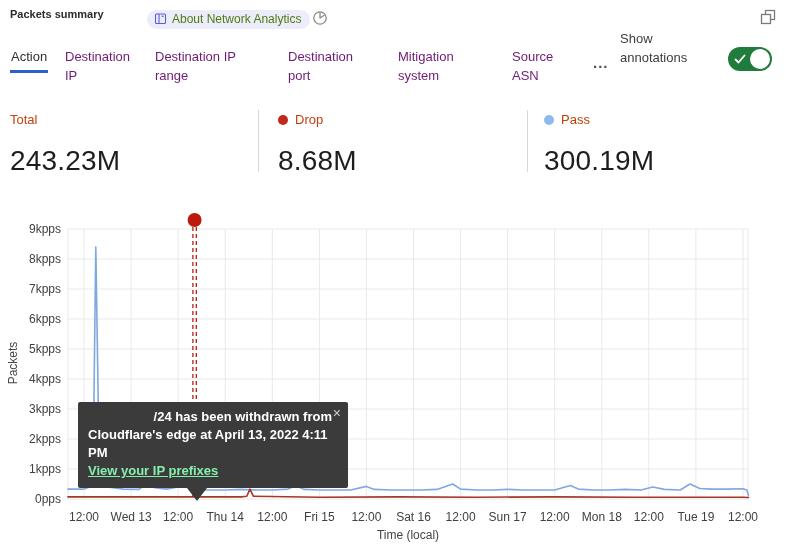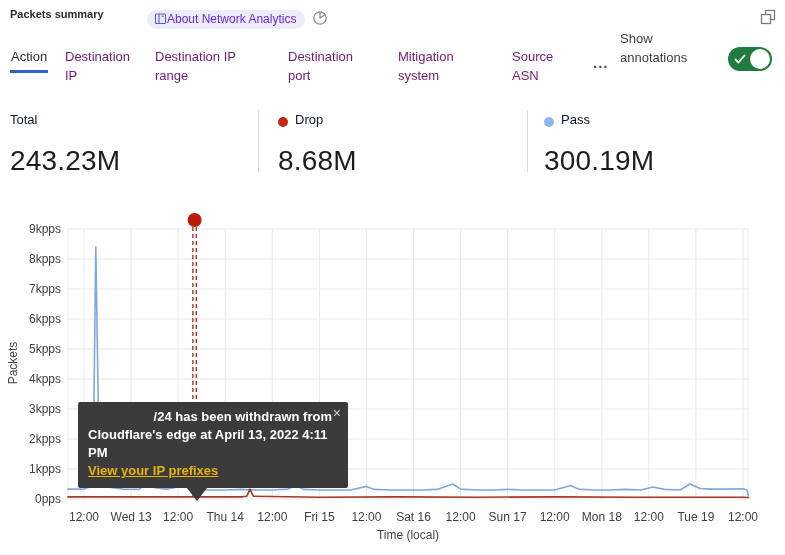--- a/index.html
+++ b/index.html
@@ -1,57 +1,57 @@
 <!DOCTYPE html>
 <html><head>
 <meta charset="utf-8">
 <style>
   html,body{margin:0;padding:0;background:#fff;}
   body{font-family:"Liberation Sans",sans-serif;color:#333;}
   #app{position:relative;width:785px;height:555px;background:#fff;overflow:hidden;}
 
   
   .page-title{position:absolute;left:10px;top:8px;font-size:11px;font-weight:700;color:#2b2b2b;}
-  .badge{position:absolute;left:147px;top:10px;display:inline-flex;align-items:center;
-         background:#edecfa;color:#6d28d9;font-size:12px;padding:2px 9px 3px 7px;border-radius:10px;cursor:pointer;}
+  .badge{position:absolute;left:147px;top:10px;display:inline-flex;align-items:center;gap:5px;
+         background:#edecfa;color:#4d7c0f;font-size:12px;padding:2px 9px 3px 7px;border-radius:10px;cursor:pointer;}
   .clock-btn{position:absolute;left:311px;top:9px;width:18px;height:18px;cursor:pointer;}
   .popout-btn{position:absolute;right:8px;top:8px;width:18px;height:18px;cursor:pointer;}
 
   
   .tab{position:absolute;top:47px;font-size:13px;line-height:19px;color:#701a75;cursor:pointer;}
   .tab.active{color:#2f2f2f;}
   .tab.active .tab-label{display:inline-block;padding:0 1px 4px 1px;border-bottom:3px solid #2c63c8;}
   .more-dots{position:absolute;left:593px;top:54px;font-size:15px;font-weight:700;color:#4d4d4d;letter-spacing:1px;cursor:pointer;}
   .annot-label{position:absolute;left:620px;top:29px;width:88px;font-size:13px;line-height:19px;color:#3c3c3c;}
   .toggle{position:absolute;left:728px;top:47px;width:44px;height:24px;border-radius:12px;background:#1f7c3d;cursor:pointer;}
   .toggle .knob{position:absolute;right:2px;top:2px;width:20px;height:20px;border-radius:50%;background:#fff;}
   .toggle svg{position:absolute;left:6px;top:6px;}
 
   
   .stat{position:absolute;top:112px;}
-  .stat-label-row{display:flex;align-items:flex-end;gap:7px;font-size:13px;color:#0f172a;}
+  .stat-label-row{display:flex;align-items:center;gap:7px;font-size:13px;color:#c2410c;}
   .stat-dot{width:10px;height:10px;border-radius:50%;}
   .stat-value{margin-top:18px;font-size:28px;font-weight:500;color:#1d1d1d;letter-spacing:.2px;}
   .stat-divider{position:absolute;top:110px;width:1px;height:62px;background:#d8d8d8;}
 
   
   #chart-svg{position:absolute;left:0;top:0;}
   #chart-svg .grid{stroke:#e9e9e9;stroke-width:1;}
   #chart-svg .ann{stroke:#b1200e;stroke-width:1.3;stroke-dasharray:4 3;}
   #chart-svg text.tick{font-family:"Liberation Sans",sans-serif;font-size:12px;fill:#404040;}
   .y-axis-title{position:absolute;left:-17px;top:356px;width:60px;text-align:center;font-size:12px;color:#454545;
                 transform:rotate(-90deg);}
   .x-axis-title{position:absolute;left:308px;top:528px;width:200px;text-align:center;font-size:12px;color:#454545;}
 
   
   .tooltip{position:absolute;left:78px;top:402px;width:270px;background:#3b3b3b;color:#fff;
            font-size:13px;font-weight:700;line-height:18px;padding:6px 10px 8px 10px;box-sizing:border-box;
            border-radius:2px;z-index:5;}
   .tooltip .tt-line1{text-align:right;padding-right:6px;}
-  .tooltip .tt-link{display:inline-block;color:#eab308;text-decoration:underline;cursor:pointer;}
+  .tooltip .tt-link{display:inline-block;color:#86efac;text-decoration:underline;cursor:pointer;}
   .tooltip .tt-close{position:absolute;top:2px;right:7px;font-size:14px;font-weight:400;color:#cfcfcf;cursor:pointer;}
   .tooltip .tt-arrow{position:absolute;left:109px;top:100%;width:0;height:0;
                      border-left:10px solid transparent;border-right:10px solid transparent;border-top:13px solid #3b3b3b;}
 </style>
 </head>
 <body>
 
 <div id="app">
 
   <div class="page-title">Packets summary</div>

